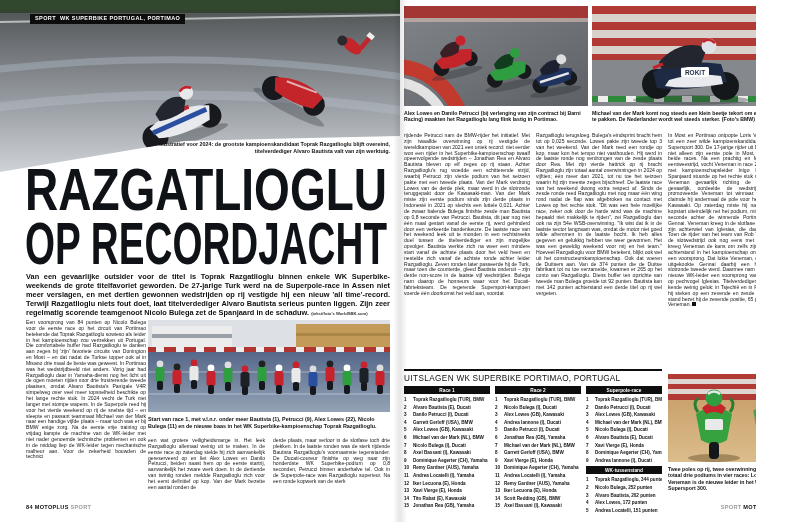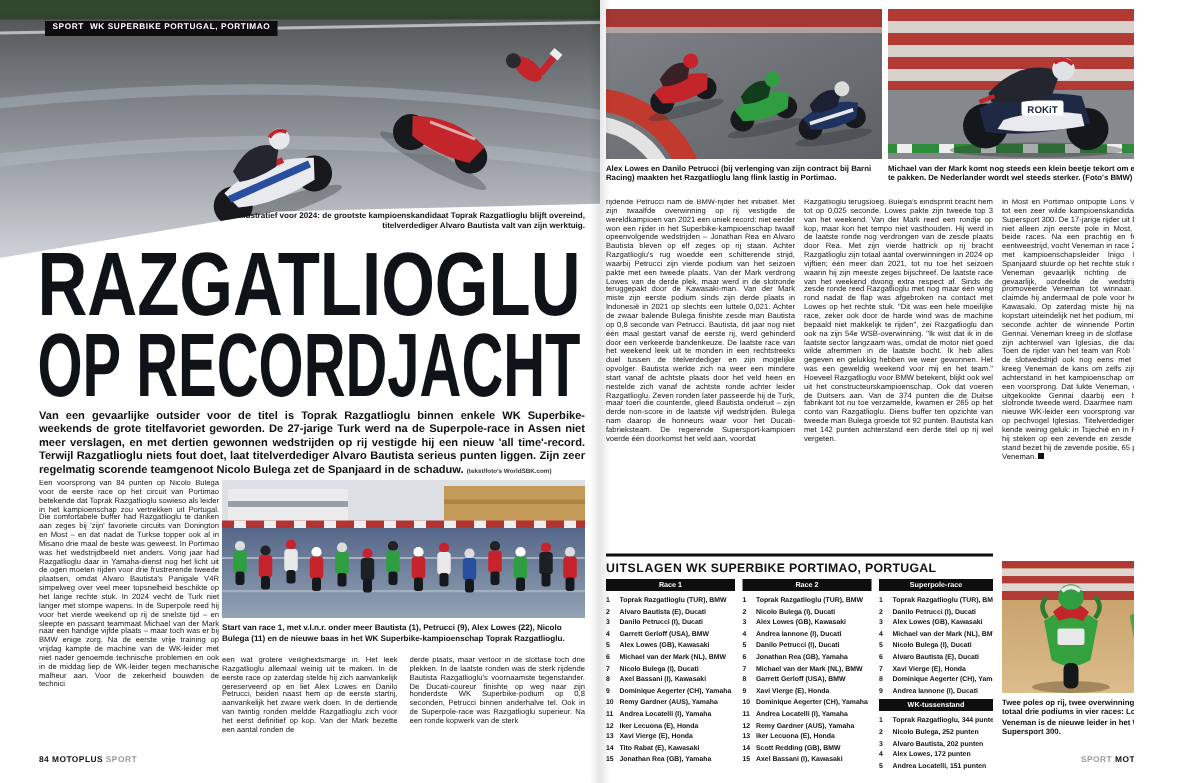--- a/index.html
+++ b/index.html
@@ -43,21 +43,21 @@
   .capA { left:404px; top:110px; width:184px; font-size:5.2px; font-weight:bold; line-height:6.3px; }
   .capB { left:592px; top:110px; width:194px; font-size:5.2px; font-weight:bold; line-height:6.3px; }
 
   .colR1 { left:404px; top:133px; width:126px; height:232px; }
   .colR2 { left:536px; top:133px; width:126px; height:232px; }
   .colR3 { left:668px; top:133px; width:118px; height:234px; }
   .endmark { display:inline-block; width:4px; height:4px; background:#111; vertical-align:baseline; }
 
   
   .results { left:404px; top:369px; width:258px; border-top:2px solid #0e0e0e; padding-top:2px; }
-  .results-title { font-size:8.2px; font-weight:bold; margin:1px 0 3px 0; letter-spacing:.2px; white-space:nowrap; }
+  .results-title { font-size:8.2px; font-weight:normal; margin:1px 0 3px 0; letter-spacing:.2px; white-space:nowrap; }
   .results-title .t1 { letter-spacing:.4px; }
   .res-cols { display:flex; gap:5px; }
   .res-col { width:86px; }
   .res-col.sp { width:76px; }
   .res-head { background:#0e0e0e; color:#fff; font-size:4.8px; font-weight:bold;
     text-align:center; padding:1.5px 0; margin-bottom:2px; }
   .res-head.mt { margin-top:2px; }
   .res-row { display:flex; font-size:4.6px; font-weight:bold; line-height:7.6px; }
   .res-pos { width:9px; flex:none; }
   .res-txt { flex:1; white-space:nowrap; overflow:hidden; }

